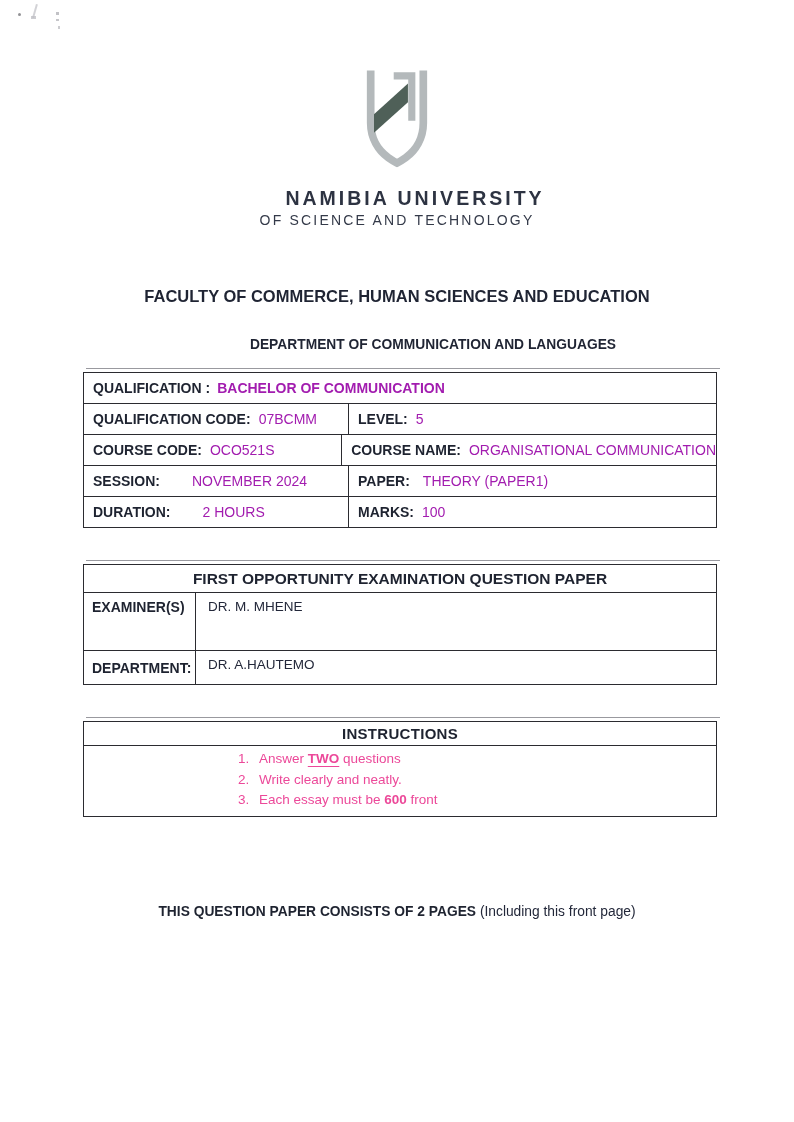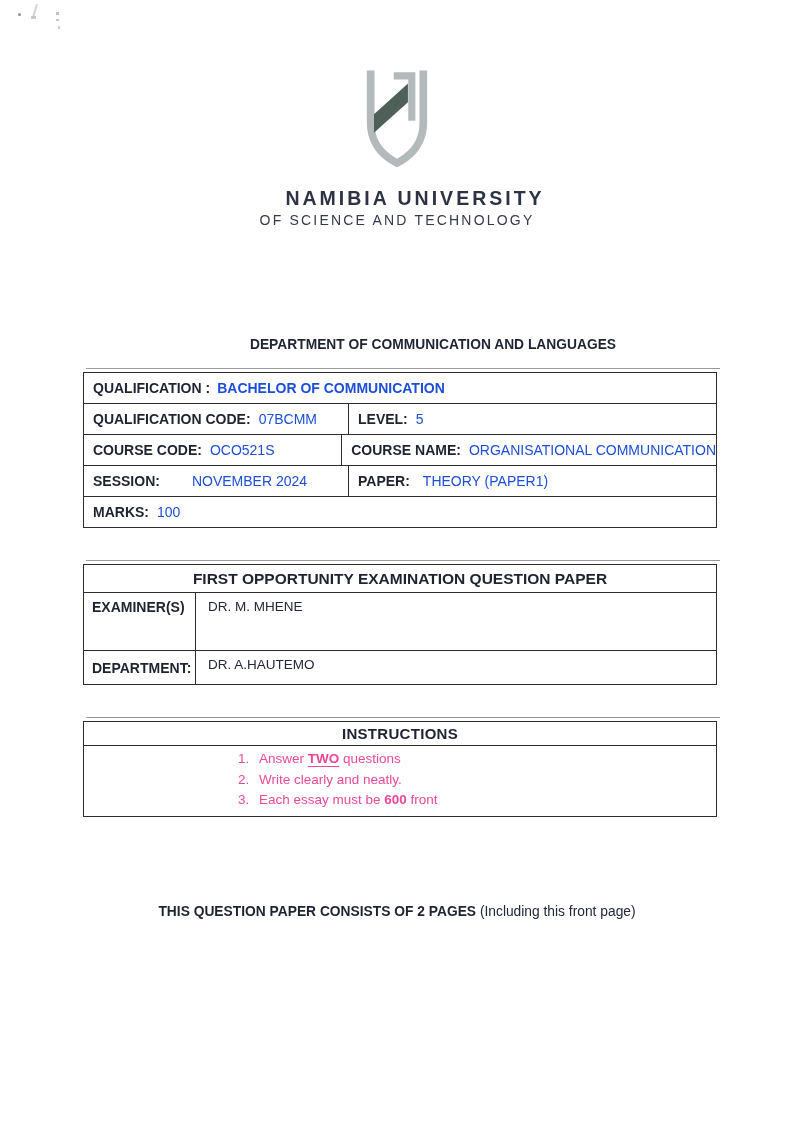--- a/index.html
+++ b/index.html
@@ -64,21 +64,21 @@
   .course-tbl .row + .row { border-top: 1.5px solid #2b2b30; }
   .qual-row { padding-left: 9px; }
   .qual-row .val { margin-left: 7px; }
   .cell-l {
     width: 265px; box-sizing: border-box; height: 100%;
     border-right: 1.5px solid #2b2b30;
     display: flex; align-items: center; padding-left: 9px;
   }
   .cell-r { flex: 1; display: flex; align-items: center; padding-left: 9px; height: 100%; }
   .lbl { font-weight: bold; color: #1e2330; white-space: nowrap; }
-  .val { margin-left: 8px; color: #1d4ed8; white-space: nowrap; }
+  .val { margin-left: 8px; color: #a21caf; white-space: nowrap; }
   .val.gap-lg { margin-left: 32px; }
   .val.gap-md { margin-left: 13px; }
 
   
   .exam-tbl { top: 564px; }
   .exam-title {
     height: 27px; line-height: 27px; text-align: center;
     font-weight: bold; font-size: 15.5px; color: #1e2330;
     border-bottom: 1.5px solid #2b2b30;
   }
@@ -128,20 +128,21 @@
   <div class="logo">
     <svg width="110" height="114" viewBox="0 0 100 104" aria-hidden="true">
       <path d="M26 4 L26 52 C26 66 33 77 42 83.5 C47 87 50 88.5 50 88.5 C50 88.5 53 87 58 83.5 C67 77 74 66 74 52 L74 4" fill="none" stroke="#b4b9bb" stroke-width="7"></path>
       <path d="M47 9 L63.5 9 L63.5 50" fill="none" stroke="#b4b9bb" stroke-width="6.5"></path>
       <polygon points="29,61 29,44 60,16 60,33" fill="#4f6058"></polygon>
     </svg>
     <div class="wordmark-1">NAMIBIA UNIVERSITY</div>
     <div class="wordmark-2">OF SCIENCE AND TECHNOLOGY</div>
   </div>
 
+  <div class="faculty">FACULTY OF COMMERCE, HUMAN SCIENCES AND EDUCATION</div>
   <div class="department">DEPARTMENT OF COMMUNICATION AND LANGUAGES</div>
 
   <div class="tbl course-tbl">
     <div class="row qual-row">
       <span class="lbl">QUALIFICATION :</span>
       <span class="lbl val">BACHELOR OF COMMUNICATION</span>
     </div>
     <div class="row">
       <div class="cell-l">
         <span class="lbl">QUALIFICATION CODE:</span>
@@ -166,20 +167,24 @@
       <div class="cell-l">
         <span class="lbl">SESSION:</span>
         <span class="val gap-lg">NOVEMBER 2024</span>
       </div>
       <div class="cell-r">
         <span class="lbl">PAPER:</span>
         <span class="val gap-md">THEORY (PAPER1)</span>
       </div>
     </div>
     <div class="row">
+      <div class="cell-l">
+        <span class="lbl">DURATION:</span>
+        <span class="val gap-lg">2 HOURS</span>
+      </div>
       <div class="cell-r">
         <span class="lbl">MARKS:</span>
         <span class="val">100</span>
       </div>
     </div>
   </div>
 
   <div class="tbl exam-tbl">
     <div class="exam-title">FIRST OPPORTUNITY EXAMINATION QUESTION PAPER</div>
     <div class="exam-row examiner-row">

